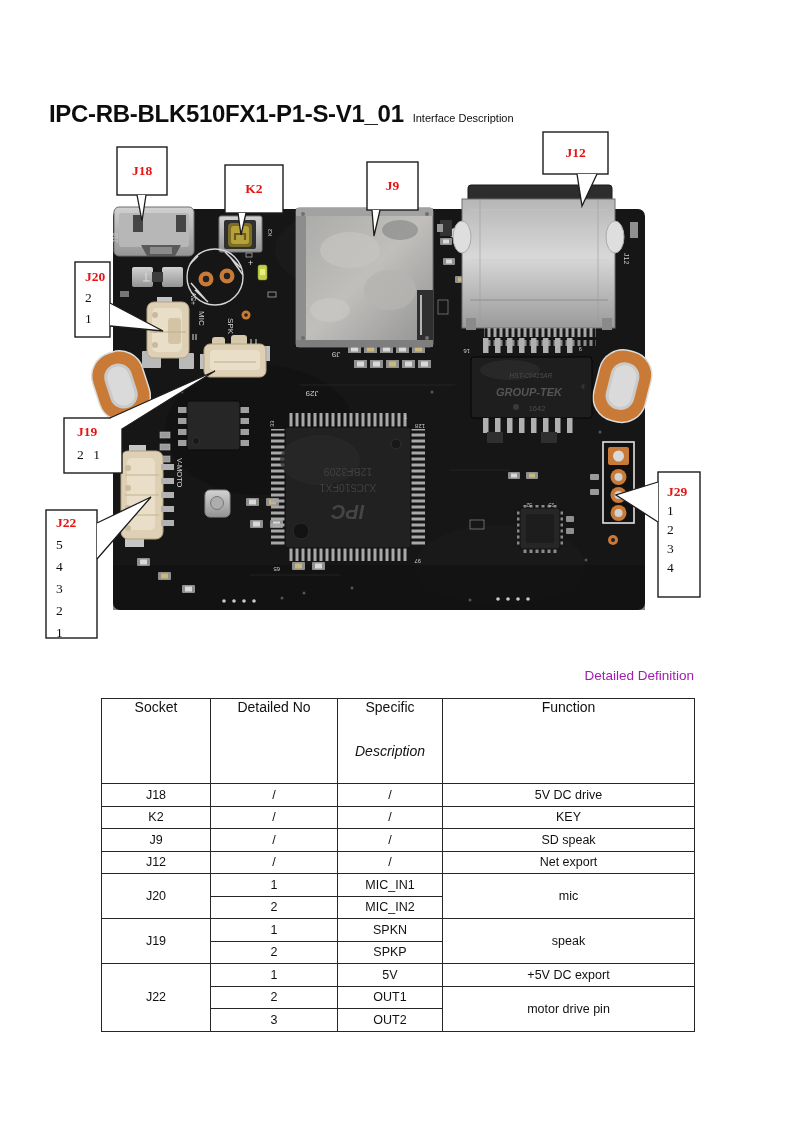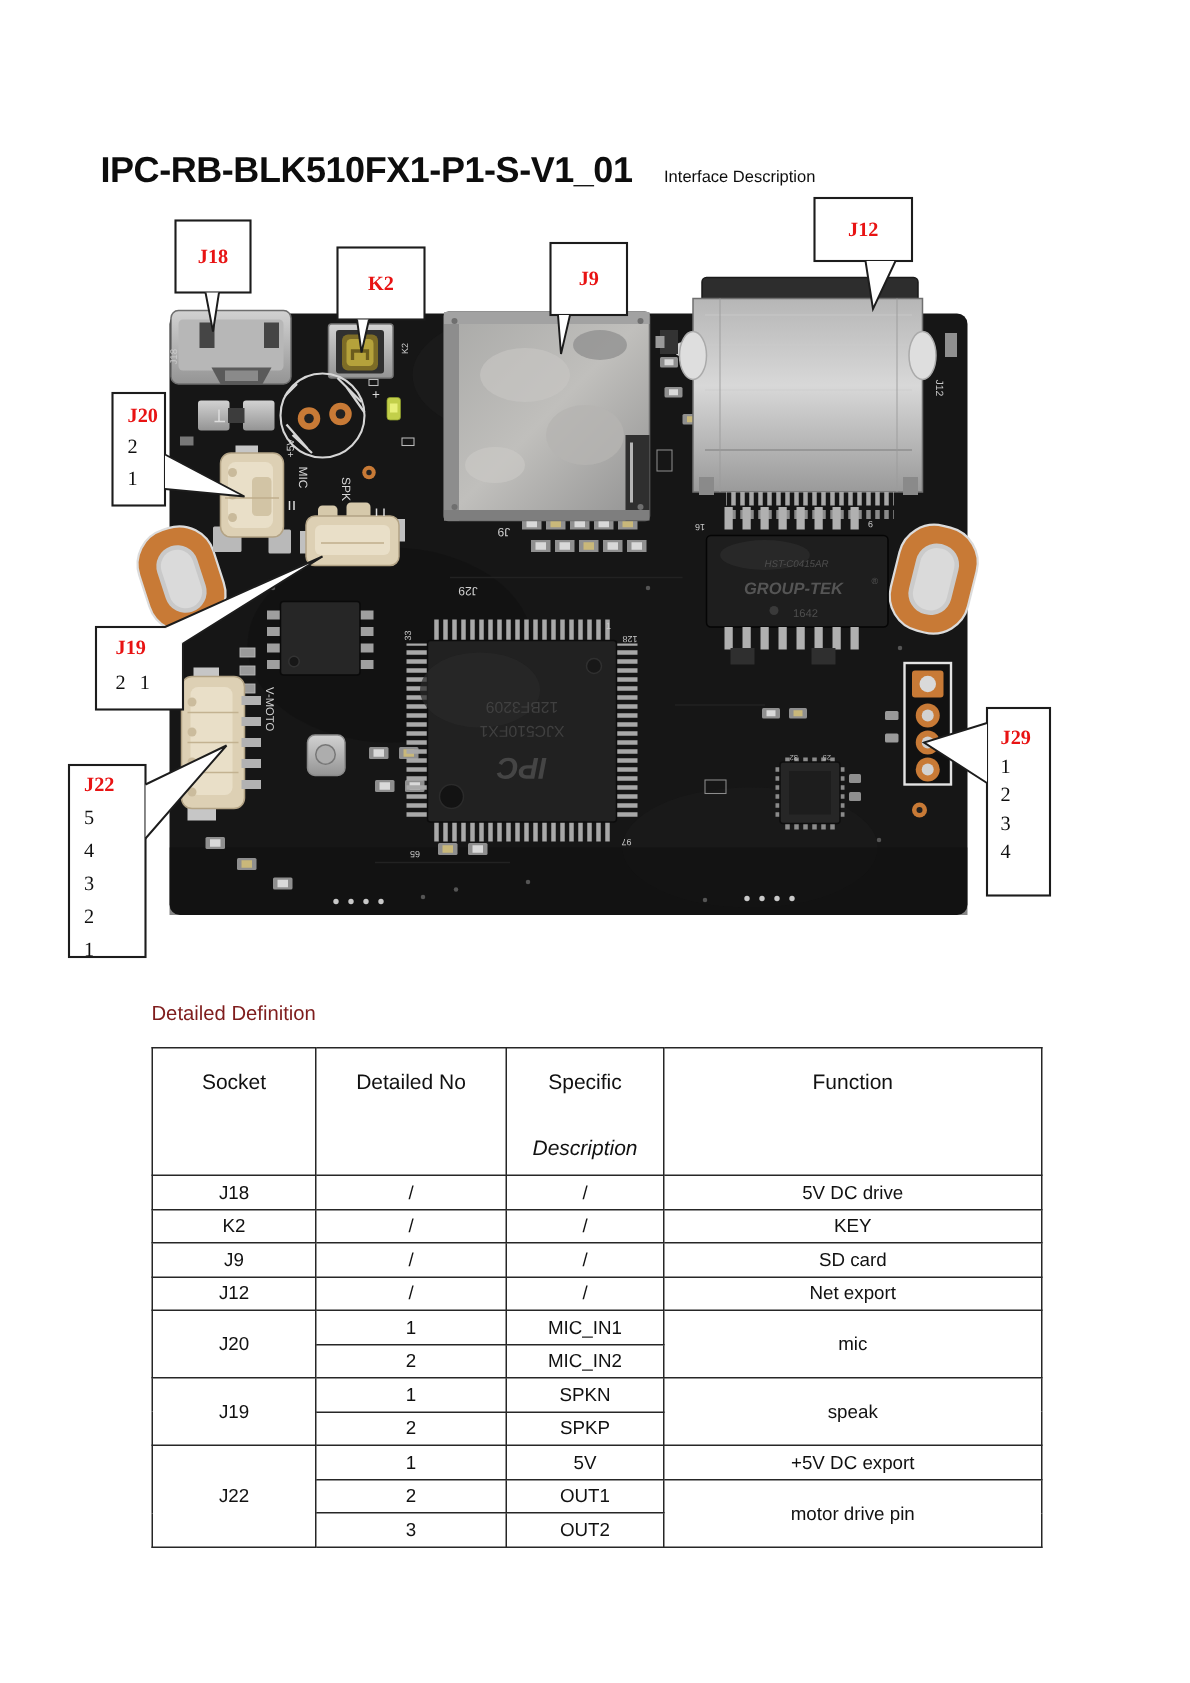--- a/index.html
+++ b/index.html
@@ -1,38 +1,38 @@
 <!DOCTYPE html>
 <html><head>
 <meta charset="utf-8">
 <style>
   html,body{margin:0;padding:0;background:#ffffff;}
   #page{position:relative;width:793px;height:1122px;background:#fff;overflow:hidden;
         font-family:"Liberation Sans",sans-serif;color:#111;}
   
-  .title{position:absolute;left:67px;top:100px;display:flex;align-items:baseline;gap:21px;white-space:nowrap;}
+  .title{position:absolute;left:49px;top:100px;display:flex;align-items:baseline;gap:9px;white-space:nowrap;}
   .title .model{font-size:24px;font-weight:700;letter-spacing:-0.3px;color:#0d0d0d;}
   .title .suffix{font-size:11px;color:#0d0d0d;}
   
   #board-svg{position:absolute;left:40px;top:130px;width:670px;height:530px;}
   
   .co{position:absolute;font-family:"Liberation Serif",serif;color:#101010;line-height:1;}
   .co-center{display:flex;align-items:center;justify-content:center;}
   .co-col{display:flex;flex-direction:column;}
   .co-label{color:#e81313;font-weight:700;font-size:13.5px;}
   .co-pin{font-size:13.5px;color:#101010;}
   .pins-inline{word-spacing:6px;}
   
-  .table-caption{position:absolute;left:101px;top:668px;width:593px;text-align:left;
-                 font-size:13.5px;color:#7f1d1d;}
+  .table-caption{position:absolute;left:101px;top:668px;width:593px;text-align:right;
+                 font-size:13.5px;color:#a21caf;}
   table.def{position:absolute;left:101px;top:698px;width:593px;border-collapse:collapse;
             table-layout:fixed;font-size:12.5px;color:#111;}
   table.def td,table.def th{border:1.5px solid #262626;text-align:center;padding:0;
             font-weight:400;box-sizing:border-box;overflow:hidden;}
-  table.def th{height:85px;vertical-align:top;padding-top:14px;font-size:14px;}
+  table.def th{height:85px;vertical-align:top;font-size:14px;}
   table.def td{height:22.5px;}
   .iface-l2{margin-top:28px;font-style:italic;}
 </style>
 </head>
 <body>
 
 <div id="page">
 
   <div class="title">
     <span class="model">IPC-RB-BLK510FX1-P1-S-V1_01</span>
@@ -537,21 +537,21 @@
       <tr>
         <td>K2</td>
         <td>/</td>
         <td>/</td>
         <td>KEY</td>
       </tr>
       <tr>
         <td>J9</td>
         <td>/</td>
         <td>/</td>
-        <td>SD card</td>
+        <td>SD speak</td>
       </tr>
       <tr>
         <td>J12</td>
         <td>/</td>
         <td>/</td>
         <td>Net export</td>
       </tr>
       <tr>
         <td rowspan="2">J20</td>
         <td>1</td>

